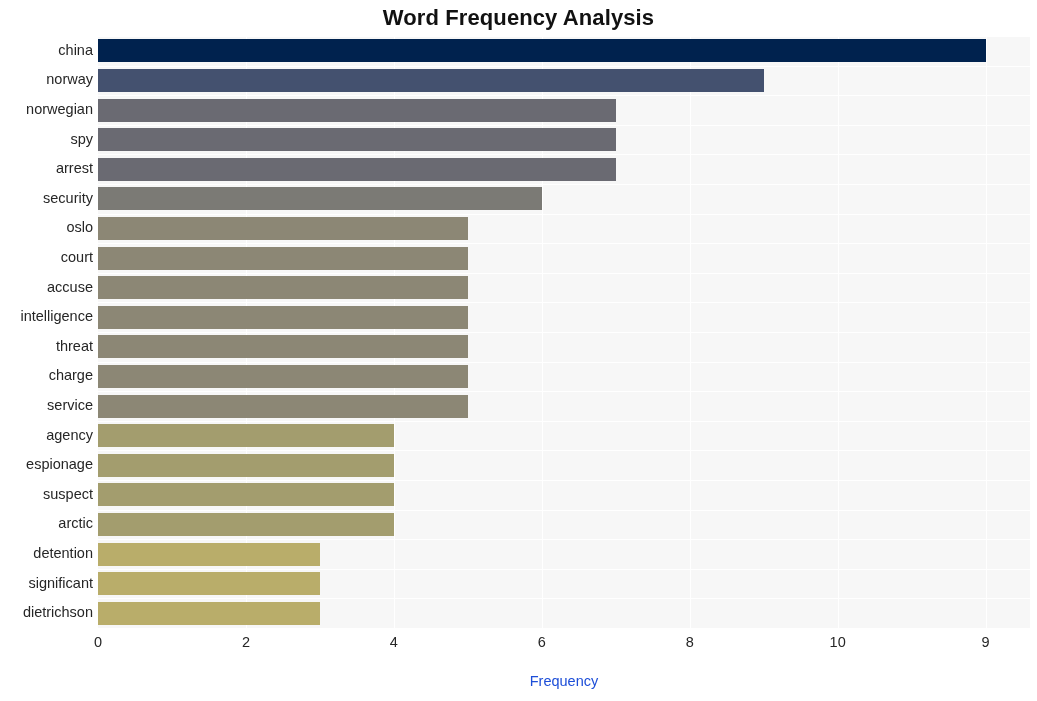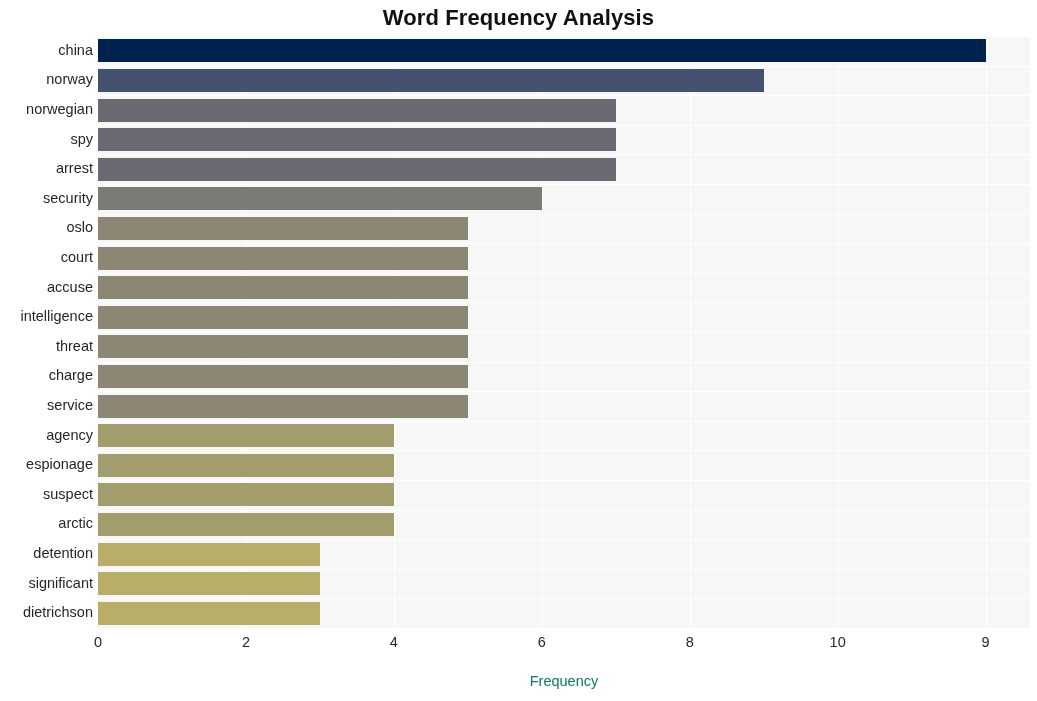--- a/index.html
+++ b/index.html
@@ -91,21 +91,21 @@
     color: #262626;
   }
 
   #xaxis-label {
     position: absolute;
     left: 98px;
     top: 673px;
     width: 932px;
     text-align: center;
     font-size: 14.5px;
-    color: #0f766e;
+    color: #1d4ed8;
   }
 </style>
 </head>
 <body>
 
 <div id="chart-root">
 
   <div id="chart-title">Word Frequency Analysis</div>
 
   <div id="plot-area">

